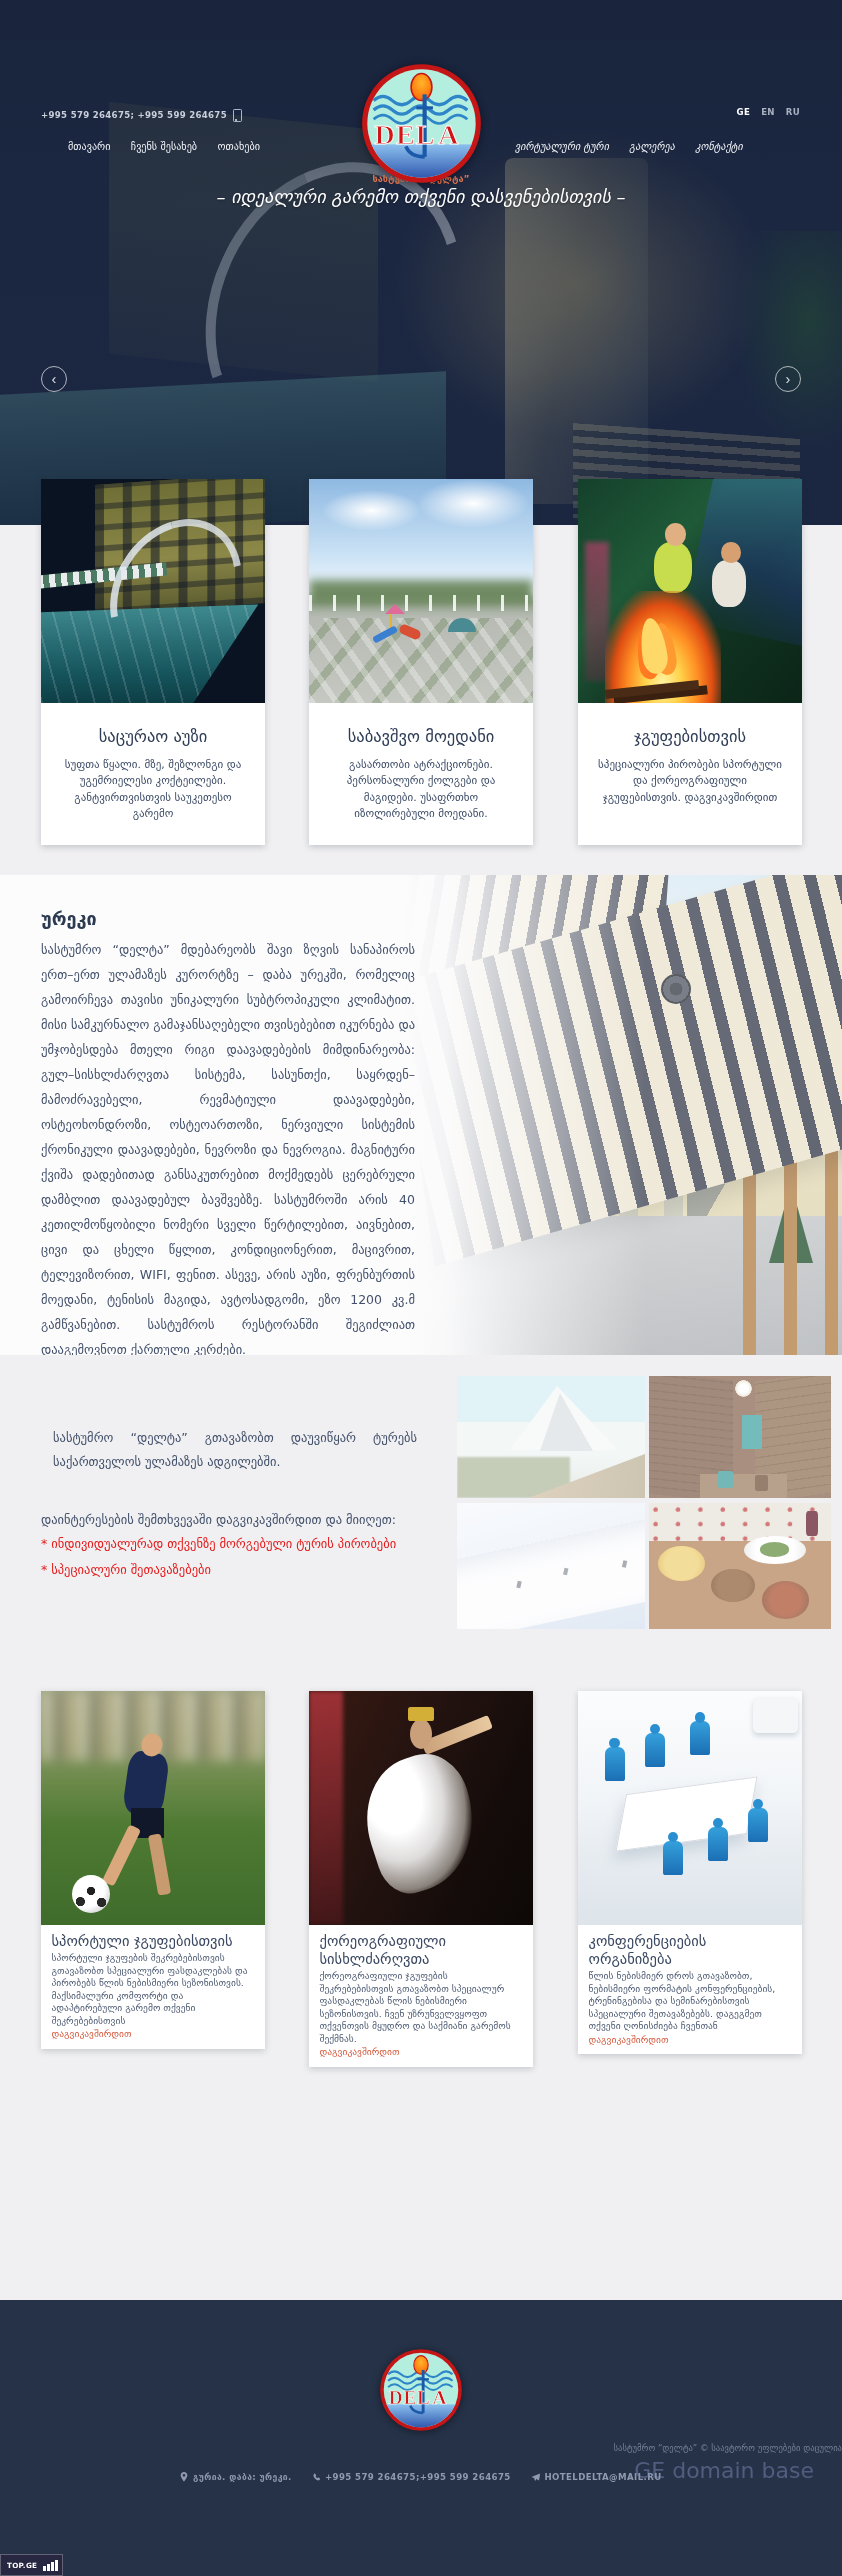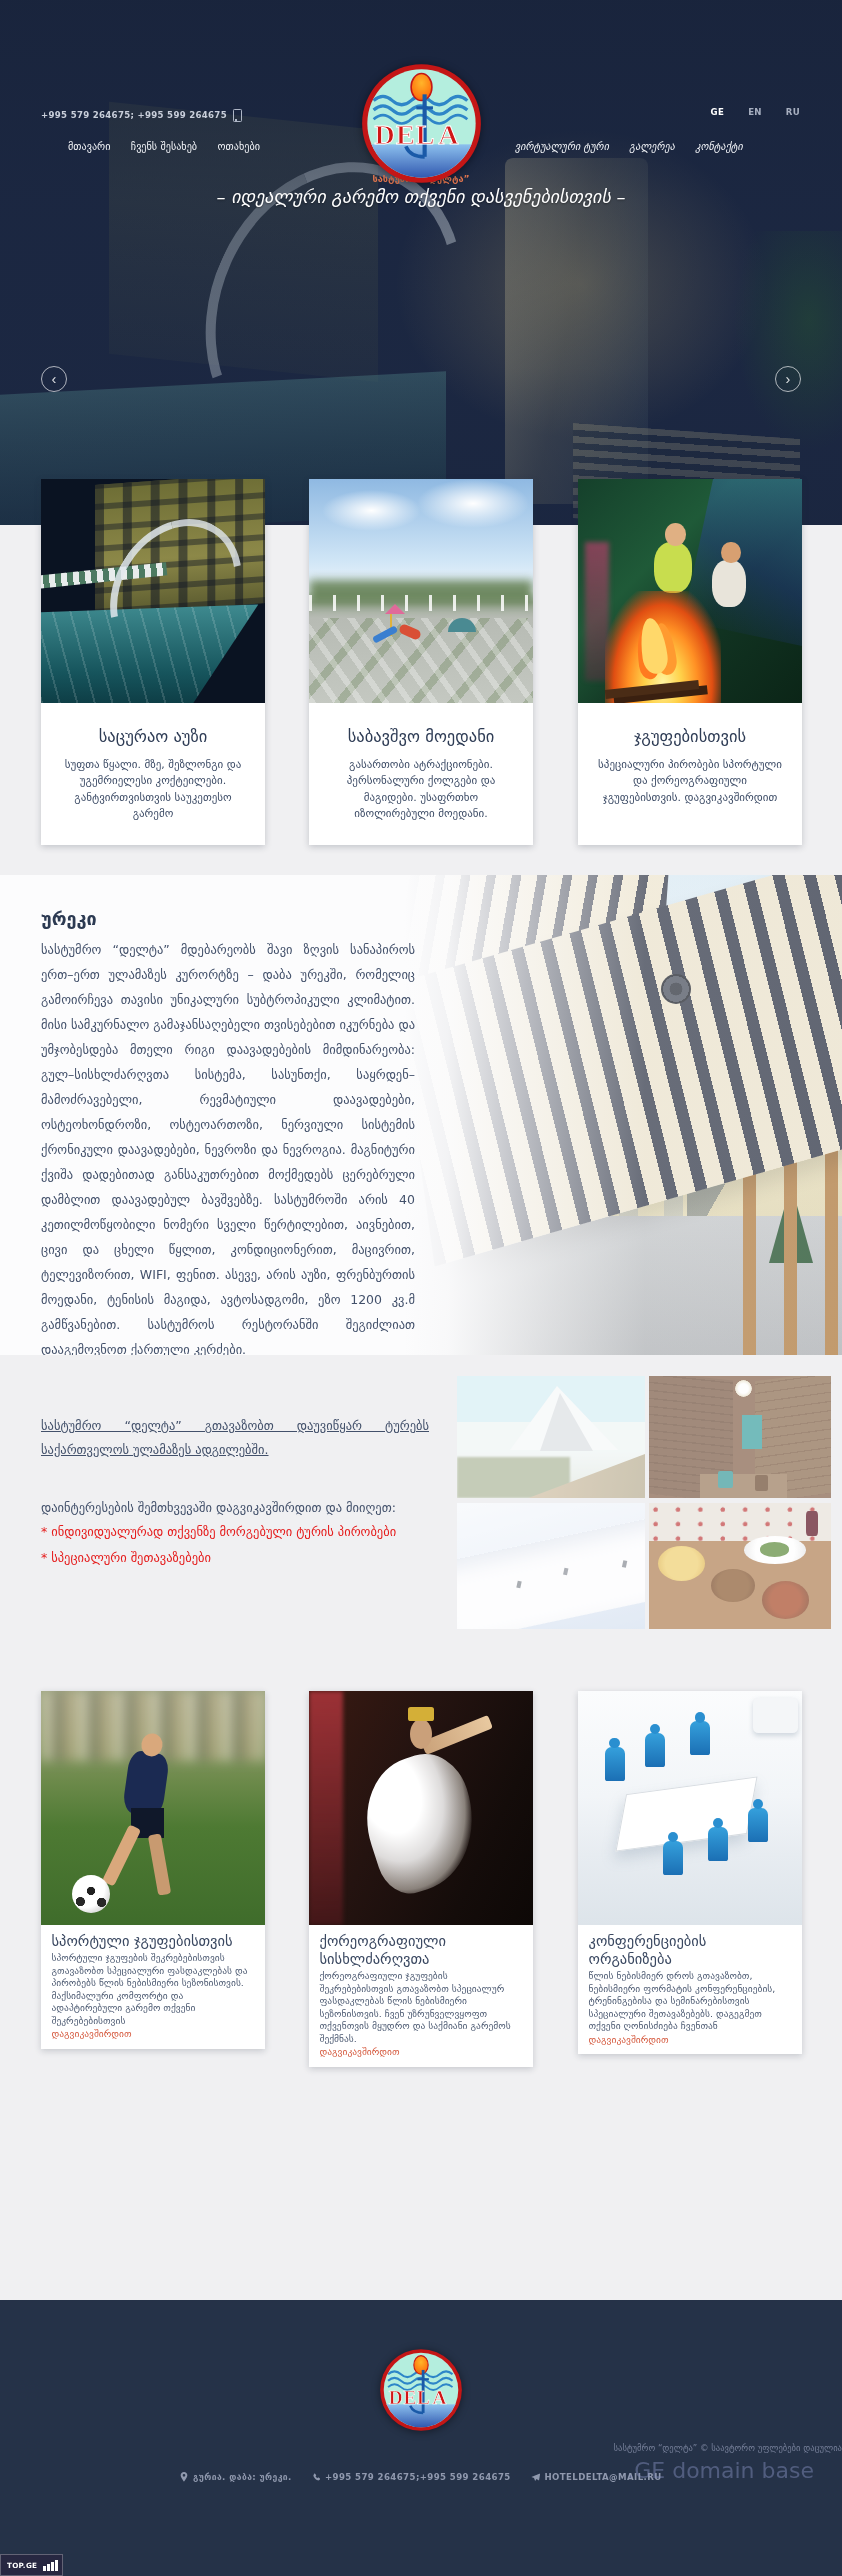--- a/index.html
+++ b/index.html
@@ -15,21 +15,21 @@
   .hp-arc{left:25%;top:30%;width:27%;height:54%;border:10px solid transparent;border-top-color:rgba(215,224,232,.55);border-left-color:rgba(215,224,232,.42);border-radius:50%;transform:rotate(24deg);}
   .hp-pool{left:0;bottom:0;width:53%;height:27%;transform:skewY(-3deg);background:linear-gradient(180deg,rgba(90,150,150,.40),rgba(30,70,80,.46));}
   .hp-steps{right:5%;bottom:0;width:27%;height:18%;transform:skewY(4deg);background:repeating-linear-gradient(180deg,rgba(190,180,140,.32) 0 6.6px,rgba(40,50,60,.30) 6.6px 13px);}
   .hp-plant{right:0;top:44%;width:13%;height:42%;background:radial-gradient(ellipse at 70% 40%,rgba(40,90,50,.55),rgba(40,90,50,0) 70%);}
   .hp-shade{left:0;top:0;right:0;bottom:0;background:linear-gradient(180deg,rgba(25,36,60,.93) 0%,rgba(25,36,60,.68) 15%,rgba(25,36,60,.30) 38%,rgba(25,36,60,.18) 70%,rgba(25,36,60,.40) 100%);}
 
   .topbar-left{position:absolute;left:41px;top:109px;display:flex;align-items:center;gap:6px;z-index:5;}
   .topbar-phones{color:#c9cfdb;font-size:8.6px;font-weight:bold;letter-spacing:0.3px;}
   .mob-icon{position:relative;width:6.6px;height:10.5px;border:1.3px solid #aeb6c6;border-radius:1.3px;}
   .mob-icon:after{content:"";position:absolute;left:1.3px;bottom:0;width:2px;height:1.3px;background:#aeb6c6;}
-  .topbar-langs{position:absolute;right:42px;top:107px;display:flex;gap:24px;z-index:5;}
+  .topbar-langs{position:absolute;right:42px;top:107px;display:flex;gap:11px;z-index:5;}
   .lang{font-size:8.6px;font-weight:bold;color:#a7afc0;text-decoration:none;cursor:pointer;letter-spacing:0.3px;}
   .lang.active{color:#ffffff;}
 
   .nav-left{position:absolute;left:68px;top:141px;display:flex;gap:20.4px;z-index:5;}
   .nav-right{position:absolute;left:515px;top:141px;display:flex;gap:20.4px;z-index:5;font-style:italic;}
   .nav-item{color:#f2f4f8;font-size:10.2px;text-decoration:none;cursor:pointer;white-space:nowrap;}
 
   .logo-main{position:absolute;left:359px;top:61px;width:125px;height:125px;z-index:6;}
   .logo-foot{position:absolute;left:378px;top:47px;width:86px;height:86px;}
   .delta-logo{width:100%;height:100%;filter:drop-shadow(0 1.3px 4px rgba(0,0,0,.45));}
@@ -103,21 +103,21 @@
   .aw-fan{right:151px;top:99px;width:30px;height:30px;border-radius:50%;background:radial-gradient(circle,#3a3f48 30%,#565c68 31% 60%,#2e323a 61%);}
   .aw-fade{left:0;top:0;right:0;bottom:0;background:linear-gradient(90deg,#fcfcfd 0%,rgba(252,252,253,.95) 10%,rgba(252,252,253,.55) 34%,rgba(252,252,253,.22) 55%,rgba(252,252,253,.18) 100%);}
   .ureki-text{position:absolute;left:41px;top:33px;width:374px;z-index:3;}
   .ureki-text h2{margin:0 0 8px;font-size:18px;font-weight:bold;color:#2c3a52;}
   .ureki-text .para{margin:0;font-size:12.5px;line-height:25px;text-align:justify;color:#43516b;}
 
   
   .delta{position:absolute;left:0;top:1356px;width:842px;height:944px;background:#f0f0f2;}
   .delta-text{position:absolute;left:41px;top:58px;width:388px;}
   .delta-text h2{margin:0 0 25px;font-size:30px;font-weight:bold;color:#2c3a52;}
-  .delta-text .para{margin:0;font-size:12.5px;line-height:24px;text-align:justify;color:#43516b;text-decoration:underline;}
+  .delta-text .para{margin:12px;font-size:12.5px;line-height:24px;text-align:justify;color:#43516b;}
   .delta-text .cta{margin:38px 0 5.3px;font-size:12.5px;color:#43516b;}
   .delta-text .red{margin:2.6px 0 0;font-size:12.5px;line-height:23px;color:#e51c1c;}
   .gallery{position:absolute;left:457px;top:20px;width:374px;display:grid;grid-template-columns:188px 182px;grid-template-rows:122px 126px;column-gap:4px;row-gap:5.3px;}
   .gcell{position:relative;overflow:hidden;}
 
   .g-mountain{background:linear-gradient(180deg,#bfe6ee 0 38%,#e8f2ef 38% 62%,#cfd8c8 100%);}
   .g-mountain .peak{left:28%;top:8%;width:0;height:0;border-left:47px solid transparent;border-right:61px solid transparent;border-bottom:64px solid #f4f7f6;}
   .g-mountain .peak2{left:44%;top:14%;width:0;height:0;border-left:20px solid transparent;border-right:33px solid transparent;border-bottom:58px solid #c8cfd2;}
   .g-mountain .green{left:0;bottom:0;width:60%;height:34%;background:#7a8a5a;filter:blur(1.3px);}
   .g-mountain .slope{right:0;bottom:0;width:62%;height:44%;background:linear-gradient(100deg,#b99a6a,#8a7a4a);clip-path:polygon(0 100%,100% 18%,100% 100%);}

